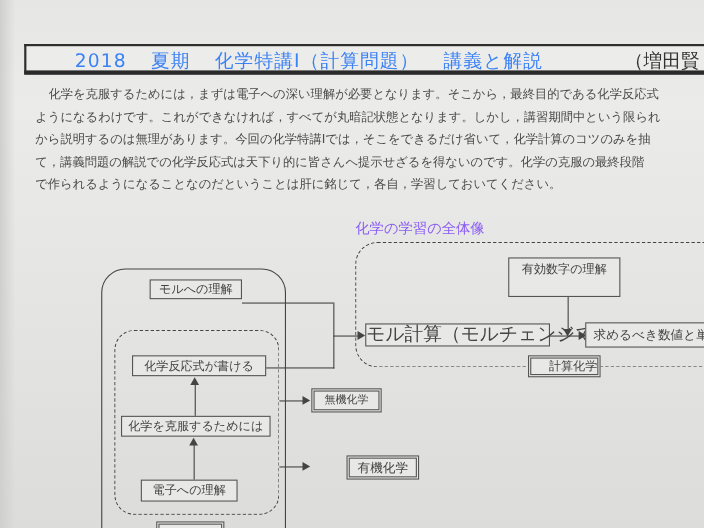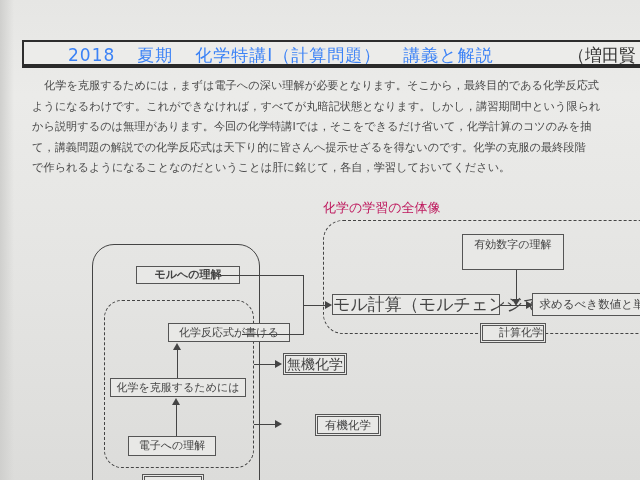--- a/index.html
+++ b/index.html
@@ -19,21 +19,21 @@
     }
     .title-text {
       position: absolute; left: 68px; top: 44px; font-size: 17px; letter-spacing: 1px;
       color: #3b82f6; white-space: nowrap;
     }
     .title-text span { margin-right: 22px; }
     .title-author { position: absolute; left: 568px; top: 44px; font-size: 17px; color: #333; white-space: nowrap; }
     .para { position: absolute; left: 32px; top: 76px; width: 640px; font-size: 11.2px; line-height: 20.5px; color: #4a4a4a; }
     .para .line { white-space: nowrap; }
     .para .line.first { padding-left: 12px; }
-    .diagram-title { position: absolute; left: 323px; top: 199px; font-size: 13px; color: #be185d; }
+    .diagram-title { position: absolute; left: 323px; top: 199px; font-size: 13px; color: #8b5cf6; }
     .rounded-solid {
       position: absolute; left: 92px; top: 244px; width: 168px; height: 260px;
       border: 1.5px solid #444; border-radius: 22px; box-sizing: border-box;
     }
     .rounded-dashed {
       position: absolute; left: 104px; top: 300px; width: 150px; height: 168px;
       border: 1.5px dashed #444; border-radius: 18px; box-sizing: border-box;
     }
     .rounded-dashed-right {
       position: absolute; left: 323px; top: 220px; width: 340px; height: 114px;
@@ -68,40 +68,40 @@
   <div class="line">から説明するのは無理があります。今回の化学特講Ⅰでは，そこをできるだけ省いて，化学計算のコツのみを抽</div>
   <div class="line">て，講義問題の解説での化学反応式は天下り的に皆さんへ提示せざるを得ないのです。化学の克服の最終段階</div>
   <div class="line">で作られるようになることなのだということは肝に銘じて，各自，学習しておいてください。</div>
 </div>
 
 <div class="diagram-title">化学の学習の全体像</div>
 
 <div class="rounded-solid"></div>
 <div class="rounded-dashed"></div>
 
-<div class="box" style="left:136px;top:266px;width:104px;height:18px;line-height:16px;font-weight:bold;">モルへの理解</div>
-<div class="box" style="left:120px;top:323px;width:122px;height:19px;line-height:17px;margin-left:48px;">化学反応式が書ける</div>
+<div class="box" style="left:136px;top:254px;width:84px;height:18px;line-height:16px;">モルへの理解</div>
+<div class="box" style="left:120px;top:323px;width:122px;height:19px;line-height:17px;">化学反応式が書ける</div>
 <div class="box" style="left:110px;top:378px;width:136px;height:19px;line-height:17px;">化学を克服するためには</div>
 <div class="box" style="left:128px;top:436px;width:88px;height:20px;line-height:18px;text-align:center;">電子への理解</div>
 <div class="box double" style="left:142px;top:474px;width:62px;height:12px;"></div>
 
 <div class="vline" style="left:176px;top:404px;height:32px;"></div>
 <div class="arrow-u" style="left:172px;top:398px;"></div>
 <div class="vline" style="left:177px;top:349px;height:29px;"></div>
 <div class="arrow-u" style="left:173px;top:343px;"></div>
 
 <div class="hline" style="left:220px;top:275px;width:83px;"></div>
 <div class="vline" style="left:303px;top:275px;height:60px;"></div>
 <div class="hline" style="left:242px;top:334px;width:62px;"></div>
 <div class="hline" style="left:303px;top:305px;width:26px;"></div>
 <div class="arrow-r" style="left:325px;top:301px;"></div>
 
 <div class="hline" style="left:254px;top:364px;width:22px;"></div>
 <div class="arrow-r" style="left:275px;top:360px;"></div>
-<div class="box double" style="left:283px;top:353px;width:64px;height:22px;line-height:16px;font-size:14px;">無機化学</div>
+<div class="box double" style="left:283px;top:353px;width:64px;height:22px;line-height:16px;font-size:10px;">無機化学</div>
 
 <div class="hline" style="left:254px;top:424px;width:22px;"></div>
 <div class="arrow-r" style="left:275px;top:420px;"></div>
 <div class="box double" style="left:282px;top:414px;width:66px;height:22px;line-height:16px;font-size:11.5px;margin-left:33px;">有機化学</div>
 
 <div class="rounded-dashed-right"></div>
 <div class="box" style="left:462px;top:234px;width:102px;height:36px;line-height:15px;padding-top:2px;">
   <div>有効数字の理解</div>
 </div>
 <div class="box" style="left:332px;top:294px;width:168px;height:21px;line-height:19px;font-size:17px;">モル計算（モルチェンジで）</div>

